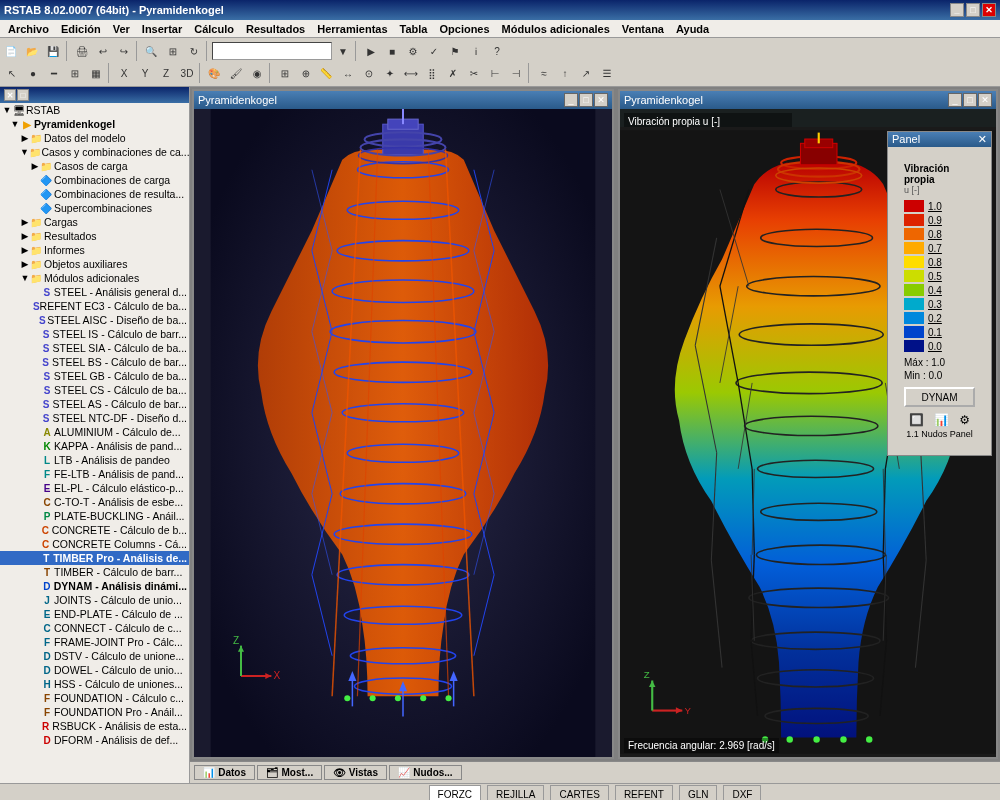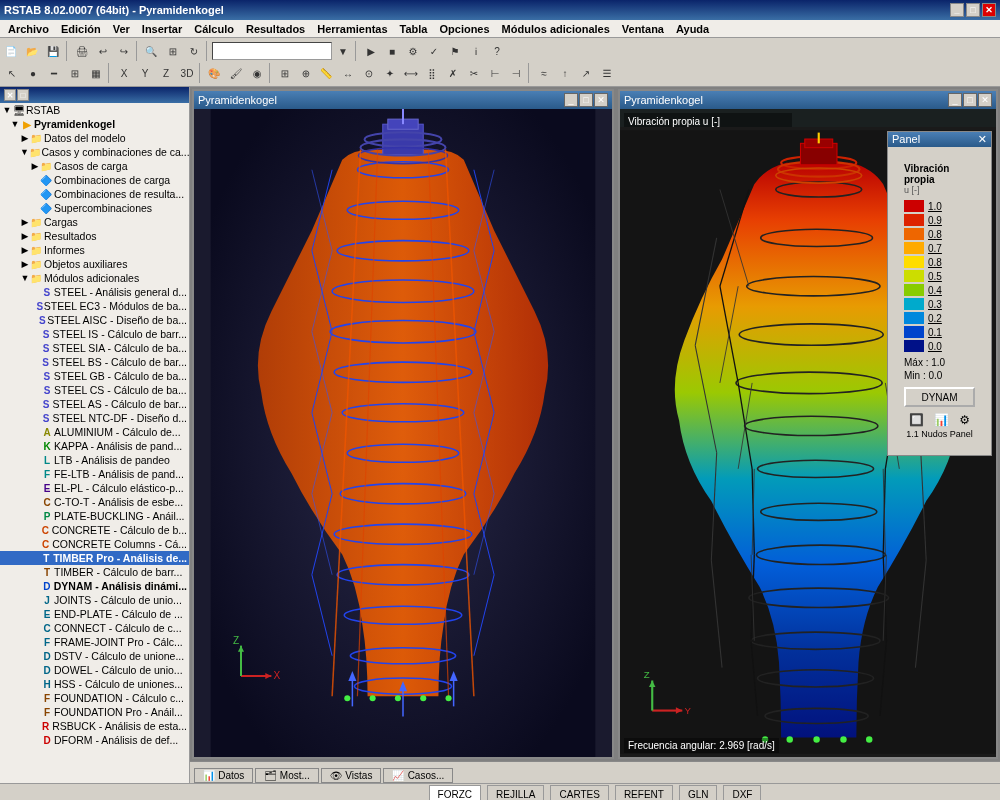--- a/index.html
+++ b/index.html
@@ -122,21 +122,21 @@
     }
     .status-tab {
       height: 20px; padding: 0 8px; background: #d4d0c8; border: 1px solid #999;
       font-size: 10px; display: flex; align-items: center; cursor: pointer; margin: 0 1px;
     }
     .status-tab.active { background: white; border-bottom-color: white; }
 
     
     .bottom-tabs {
       height: 22px; background: #d4d0c8; border-top: 1px solid #888;
-      display: flex; align-items: flex-end; padding: 0 4px;
+      display: flex; align-items: center; padding: 0 4px; font-weight: bold;
     }
     .bottom-tab { padding: 1px 8px; font-size: 10px; background: #d4d0c8; border: 1px solid #888; cursor: pointer; margin-right: 2px; }
 
     
     .freq-text {
       position: absolute; bottom: 4px; left: 4px; color: white; font-size: 10px;
       background: rgba(0,0,0,0.3); padding: 2px 4px;
     }
 
     
@@ -311,21 +311,21 @@
       </div>
 
       <div class="tree-item indent-3">
         <span style="width:10px"></span>
         <span class="tree-icon" style="color:#4444cc;font-weight:bold">S</span>
         <span>STEEL - Análisis general d...</span>
       </div>
       <div class="tree-item indent-3">
         <span style="width:10px"></span>
         <span class="tree-icon" style="color:#4444cc;font-weight:bold">S</span>
-        <span>STEEL EC3 - Módulos de ba...</span>
+        <span>REFENT EC3 - Cálculo de ba...</span>
       </div>
       <div class="tree-item indent-3">
         <span style="width:10px"></span>
         <span class="tree-icon" style="color:#4444cc;font-weight:bold">S</span>
         <span>STEEL AISC - Diseño de ba...</span>
       </div>
       <div class="tree-item indent-3">
         <span style="width:10px"></span>
         <span class="tree-icon" style="color:#4444cc;font-weight:bold">S</span>
         <span>STEEL IS - Cálculo de barr...</span>
@@ -762,21 +762,21 @@
             </div>
           </div>
         </div>
       </div>
     </div>
 
     <div class="bottom-tabs">
       <div class="bottom-tab">📊 <span>Datos</span></div>
       <div class="bottom-tab">🗂 <span>Most...</span></div>
       <div class="bottom-tab">👁 <span>Vistas</span></div>
-      <div class="bottom-tab">📈 <span>Casos...</span></div>
+      <div class="bottom-tab">📈 <span>Nudos...</span></div>
     </div>
   </div>
 </div>
 
 <div class="status-bar">
   <div style="width:190px; display:flex; align-items:center; padding:0 4px; font-size:10px;">
     
   </div>
   <div style="flex:1; display:flex; justify-content:center; gap:4px;">
     <div class="status-tab active">FORZC</div>

